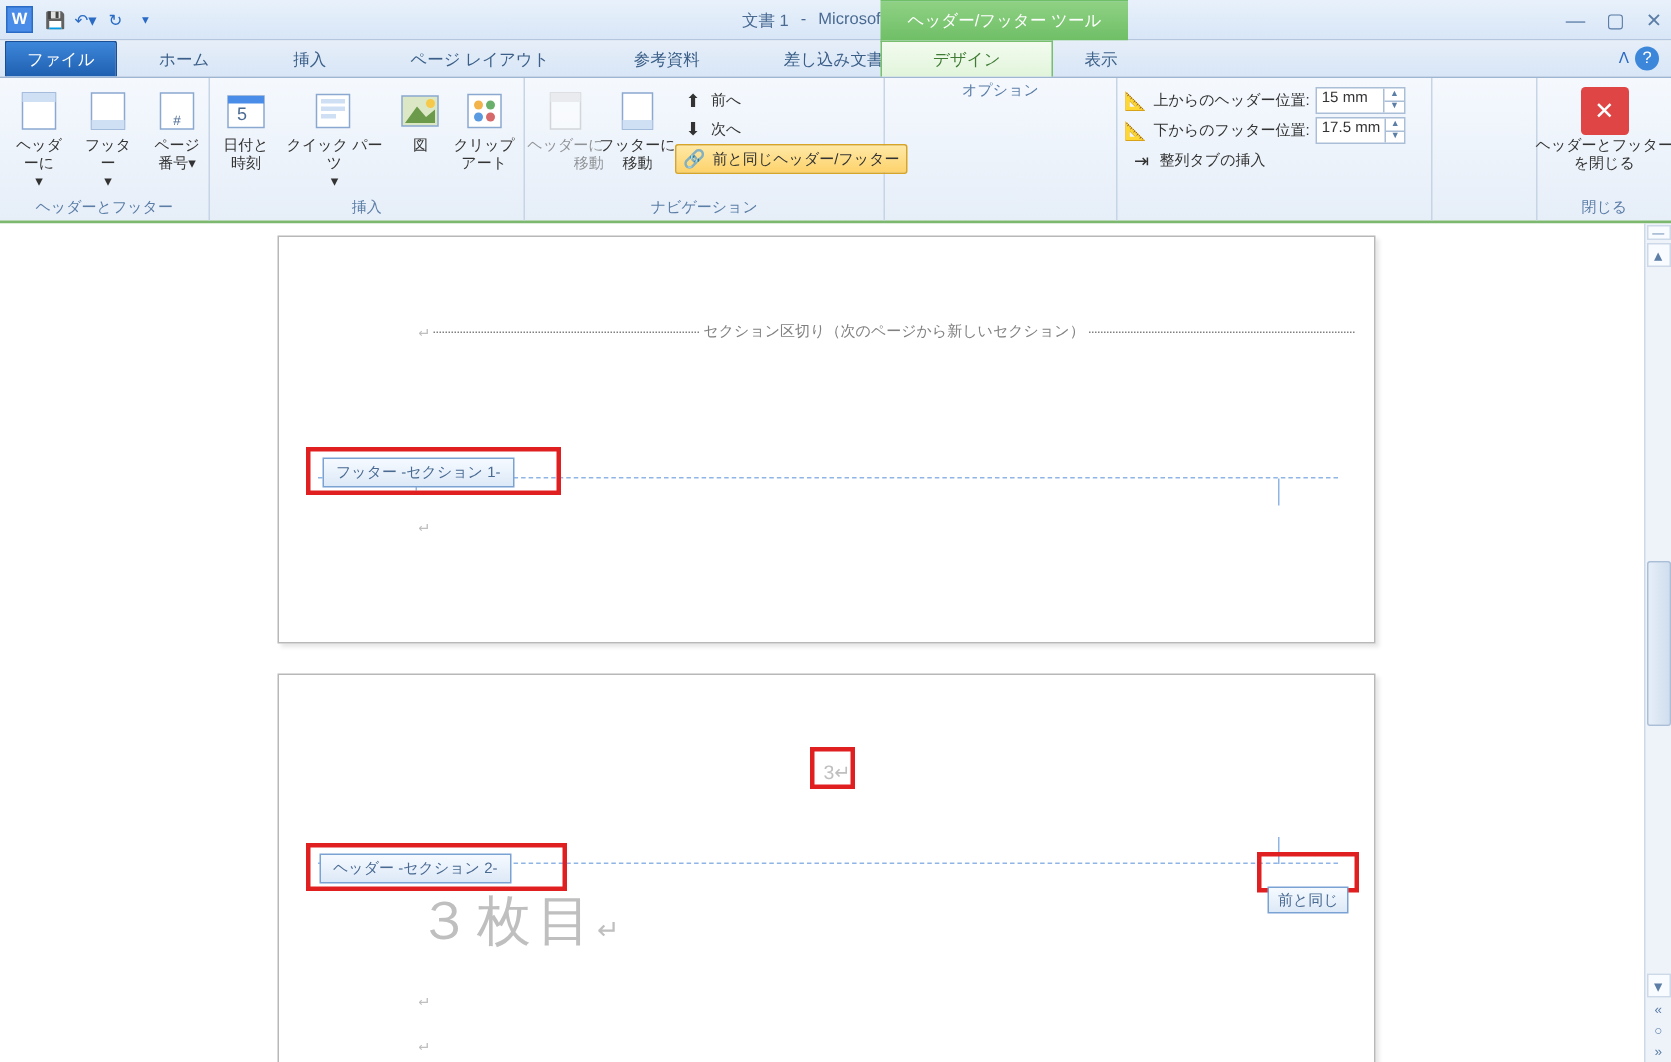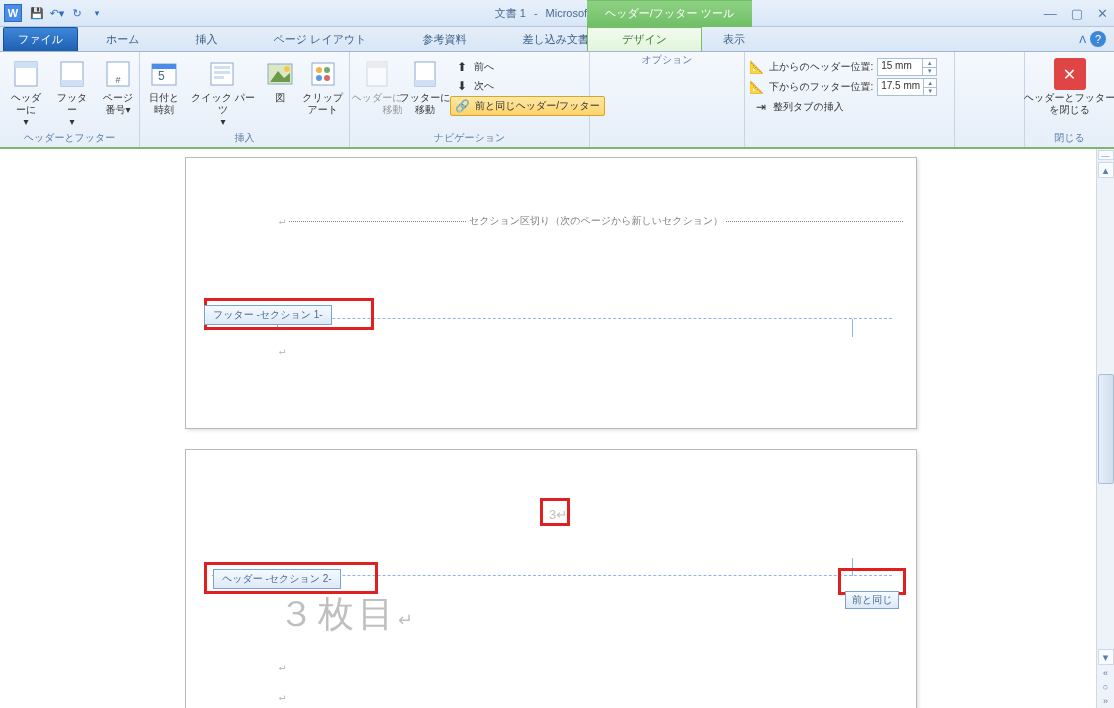--- a/index.html
+++ b/index.html
@@ -296,21 +296,21 @@
       <span class="dots"></span>
         <span>セクション区切り（次のページから新しいセクション）</span>
         <span class="dots"></span>
     </div>
     <div class="dash" style="top:160px;">
         <div class="mk" style="left:65px;"></div>
         <div class="mk" style="left:640px;height:18px;top:0;"></div>
       </div>
     <span class="ret" style="left:93px;top:186px;">↵</span>
     <div class="redbox" style="left:18px;top:140px;width:170px;height:32px;"></div>
-    <div class="hf-tag" style="left:18px;top:147px;">フッター -セクション 1-</div>
+    <div class="hf-tag" style="left:29px;top:147px;">フッター -セクション 1-</div>
   </div>
 
   <div class="page page2">
     <span class="para grey" style="left:363px;top:57px;font-size:13px;">
       <span>3</span>↵
     </span>
     <div class="redbox" style="left:354px;top:48px;width:30px;height:28px;"></div>
     <div class="dash" style="top:125px;">
         <div class="mk" style="left:65px;"></div>
         <div class="mk" style="left:640px;height:-18px;top:-18px;height:18px;"></div>

